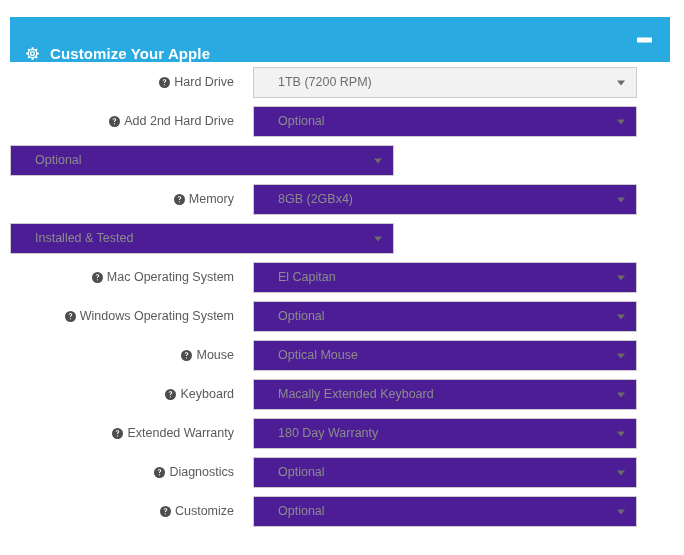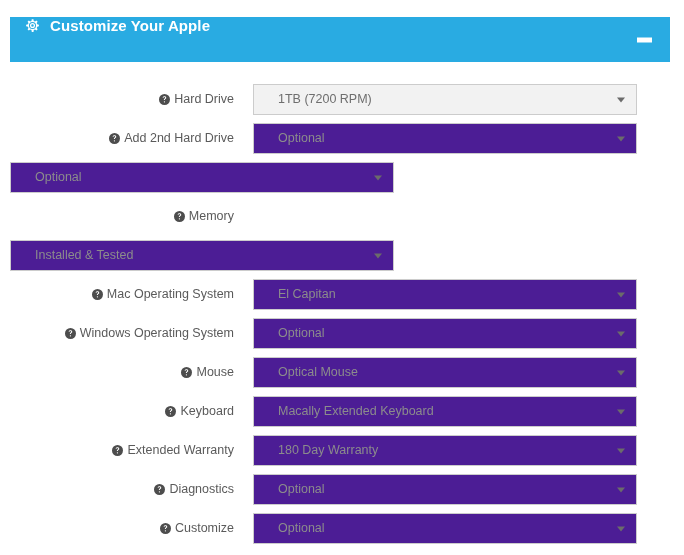--- a/index.html
+++ b/index.html
@@ -22,21 +22,21 @@
     top: 17px;
     width: 660px;
   }
 
   
   .panel-header {
     position: relative;
     height: 45px;
     background: #29abe2;
     display: flex;
-    align-items: flex-start;
+    align-items: flex-end;
     padding: 0 16px 0 14px;
     box-sizing: border-box;
   }
   .panel-header-left {
     display: flex;
     align-items: center;
     gap: 9px;
   }
   .gear-icon {
     width: 17px;
@@ -60,21 +60,21 @@
     width: 15px;
     height: 5px;
     background: #ffffff;
     border: 0;
     padding: 0;
     cursor: pointer;
   }
 
   
   .panel-body {
-    padding-top: 18px;
+    padding-top: 1px;
     background: #ffffff;
   }
   .form-row {
     display: flex;
     align-items: center;
     height: 39px;
   }
   .form-label {
     width: 243px;
     flex: 0 0 243px;
@@ -203,20 +203,24 @@
   <div class="form-row">
     <div class="form-label">
       <span class="help-icon">
         <svg viewBox="0 0 16 16" width="11" height="11" aria-hidden="true">
           <circle cx="8" cy="8" r="8" fill="#4d4d4d"></circle>
           <path fill="#ffffff" d="M8 3.1c-1.5 0-2.5.8-2.8 2.1l1.4.4c.15-.7.65-1.1 1.35-1.1.65 0 1.05.35 1.05.85 0 .45-.25.7-.85 1.1-.75.5-1.05.95-1.05 1.75v.4h1.5v-.3c0-.45.2-.7.8-1.1.8-.55 1.15-1.05 1.15-1.9 0-1.25-1-2.2-2.55-2.2zM7.9 10.4a.95.95 0 1 0 0 1.9.95.95 0 0 0 0-1.9z"></path>
         </svg>
       </span>
       <span class="label-text">Memory</span>
     </div>
+    <div class="select-wrap">
+      <span class="select-value">8GB (2GBx4)</span>
+      <span class="caret"></span>
+    </div>
   </div>
 
   <div class="form-row">
     <div class="select-wrap">
       <span class="select-value">Installed &amp; Tested</span>
       <span class="caret"></span>
     </div>
   </div>
 
   <div class="form-row">

